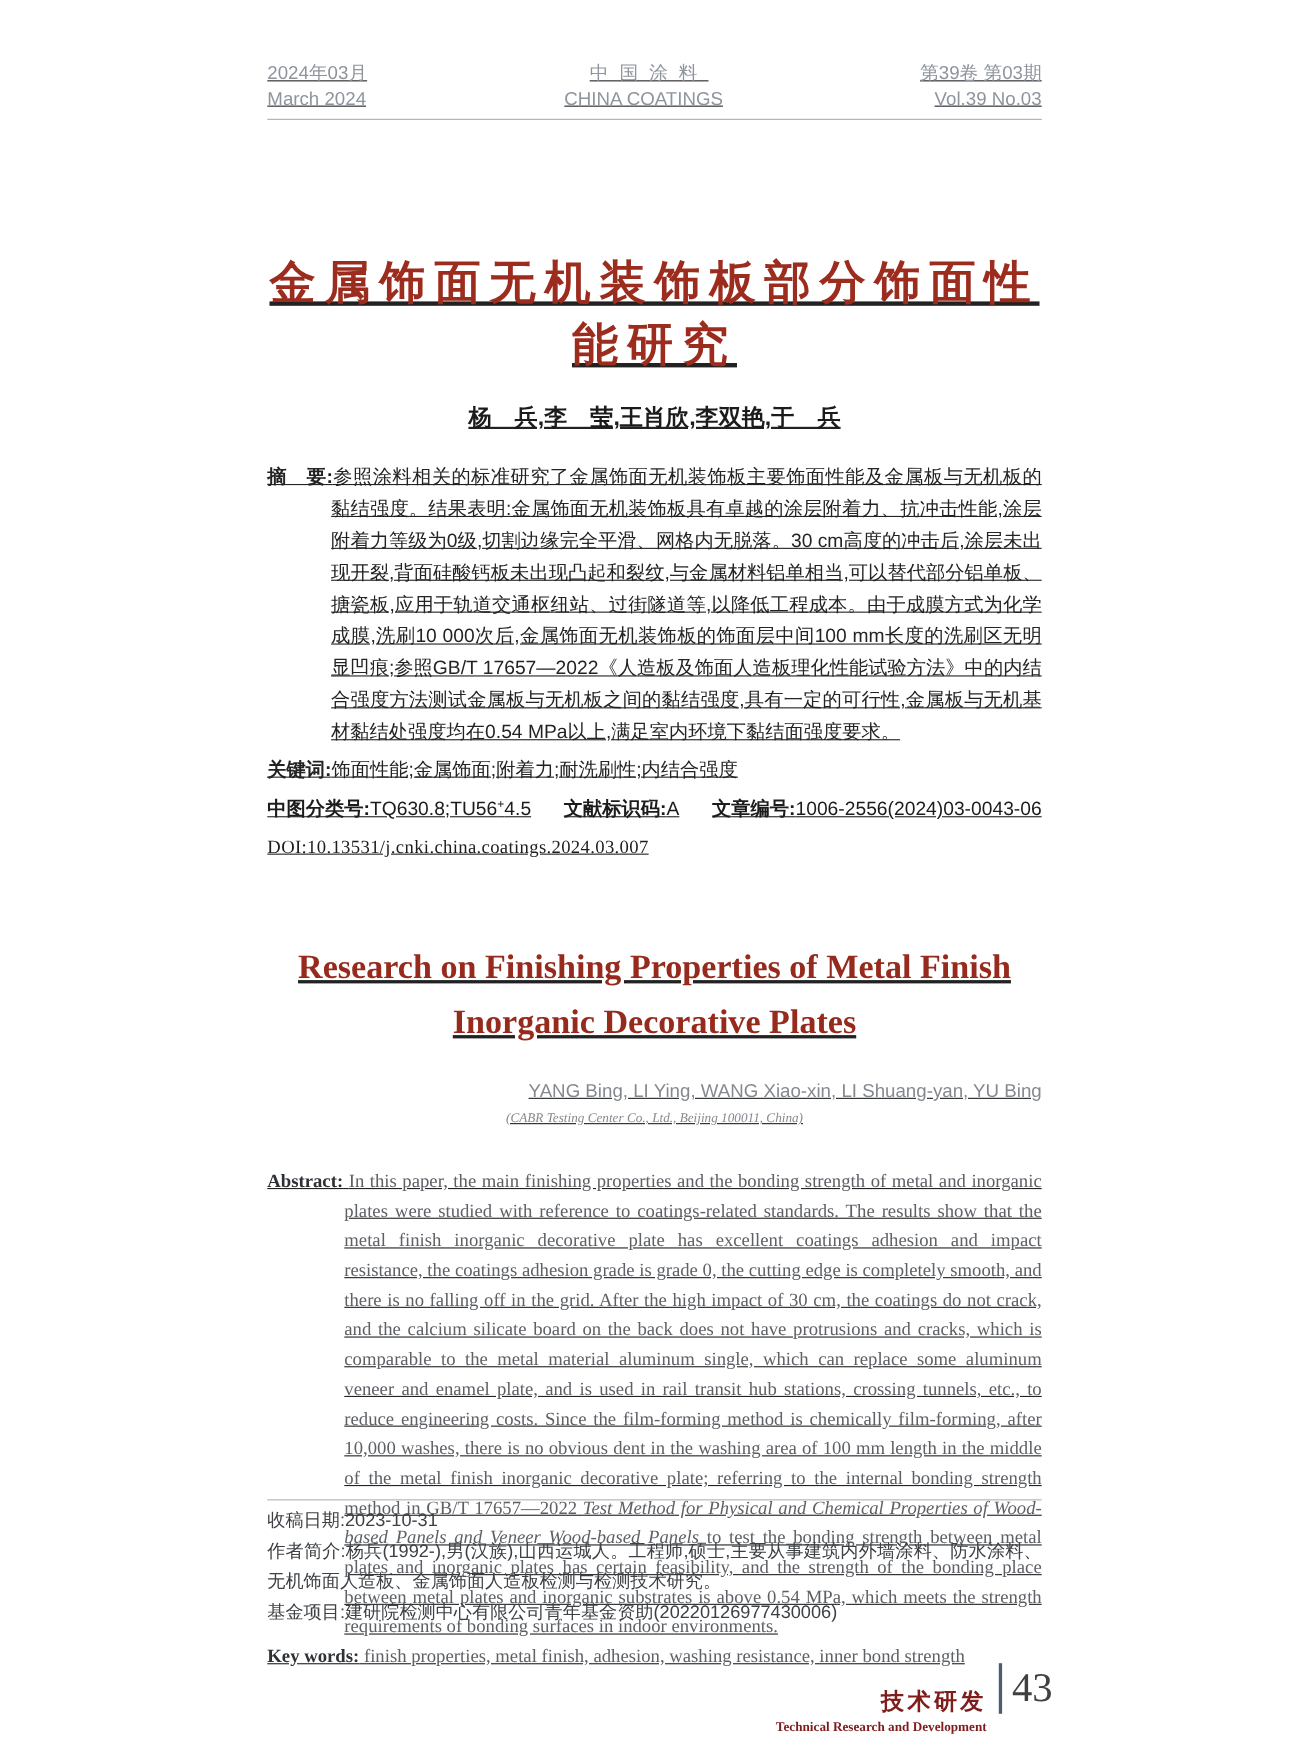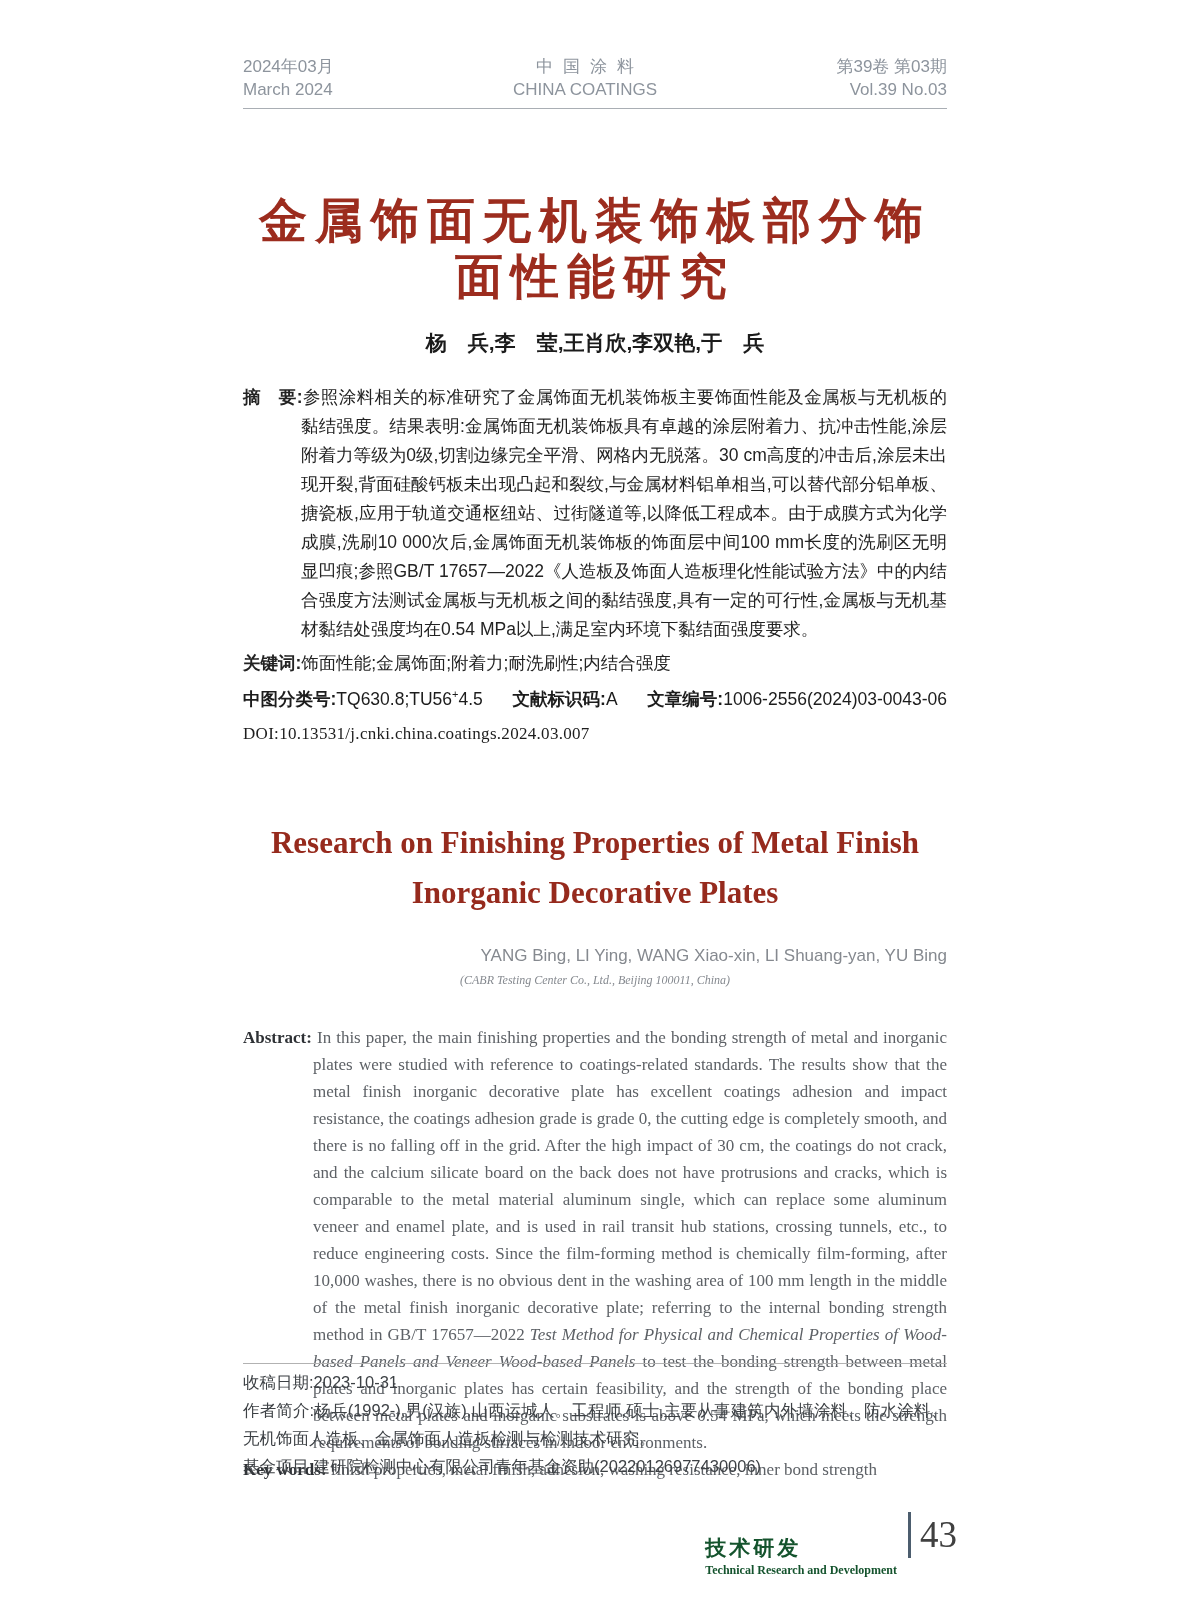--- a/index.html
+++ b/index.html
@@ -1,37 +1,37 @@
 <!DOCTYPE html>
 <html><head>
 <meta charset="utf-8">
 <style>
   * { margin:0; padding:0; box-sizing:border-box; }
   html,body { background:#ffffff; }
   .page {
     position:relative; width:975px; height:1600px; margin:0 auto;
     background:#ffffff; overflow:hidden;
-    font-family:"Liberation Sans", sans-serif; color:#222;
+    font-family:"Liberation Sans", sans-serif; color:#222;text-decoration:underline;
   }
   .content { padding:55px 134px 0 137px; }
 
   
   .jheader {
     display:flex; justify-content:space-between; align-items:flex-start;
     color:#8d949d; font-size:17px; line-height:23px;
     padding-bottom:7px; border-bottom:1px solid #a9aeb4;
   }
   .jh-center { text-align:center; }
   .jh-right { text-align:right; }
   .jname { letter-spacing:10px; text-indent:10px; }
 
   
   .title-cn {
-    margin-top:84px; text-align:center; color:#9c2c1e;
-    font-size:48px; font-weight:bold; letter-spacing:8px; line-height:56px;
+    margin-top:120px; text-align:center; color:#9c2c1e;
+    font-size:42px; font-weight:bold; letter-spacing:8px; line-height:56px;
   }
   .authors-cn { margin-top:24px; text-align:center; font-size:21px; font-weight:bold; color:#1b1b1b; }
   .affil-cn { margin-top:8px; text-align:center; font-size:17px; color:#232323; }
 
   
   .abstract-cn {
     margin-top:26px; font-size:17.5px; line-height:29px; color:#232323;
     text-align:justify; padding-left:58px; text-indent:-58px;
   }
   .b { font-weight:bold; }
@@ -75,21 +75,21 @@
   
   .footnotes {
     position:absolute; left:137px; right:134px; top:1363px;
     border-top:1px solid #b2b2b2; padding-top:4px;
     font-size:16.5px; line-height:28px; color:#3d4145; text-align:justify;
   }
   .footnotes p { margin:0; }
 
   
   .page-footer { position:absolute; right:124px; top:1492px; display:flex; align-items:center; }
-  .pf-text { text-align:left; color:#14532d;margin-top:44px; }
+  .pf-text { text-align:right; color:#7f1d1d;margin-top:44px; }
   .pf-cn { font-size:21px; font-weight:bold; letter-spacing:3px; line-height:24px; }
   .pf-en { font-family:"Liberation Serif", serif; font-size:12px; font-weight:bold; margin-top:3px; }
   .pf-bar { width:3px; height:46px; background:#4c5d6e; margin:0 9px 0 11px; }
   .pf-num { font-family:"Liberation Serif", serif; font-size:37px; color:#404040; line-height:46px; }
 </style>
 </head>
 <body>
 
 <div class="page">
   <div class="content">

